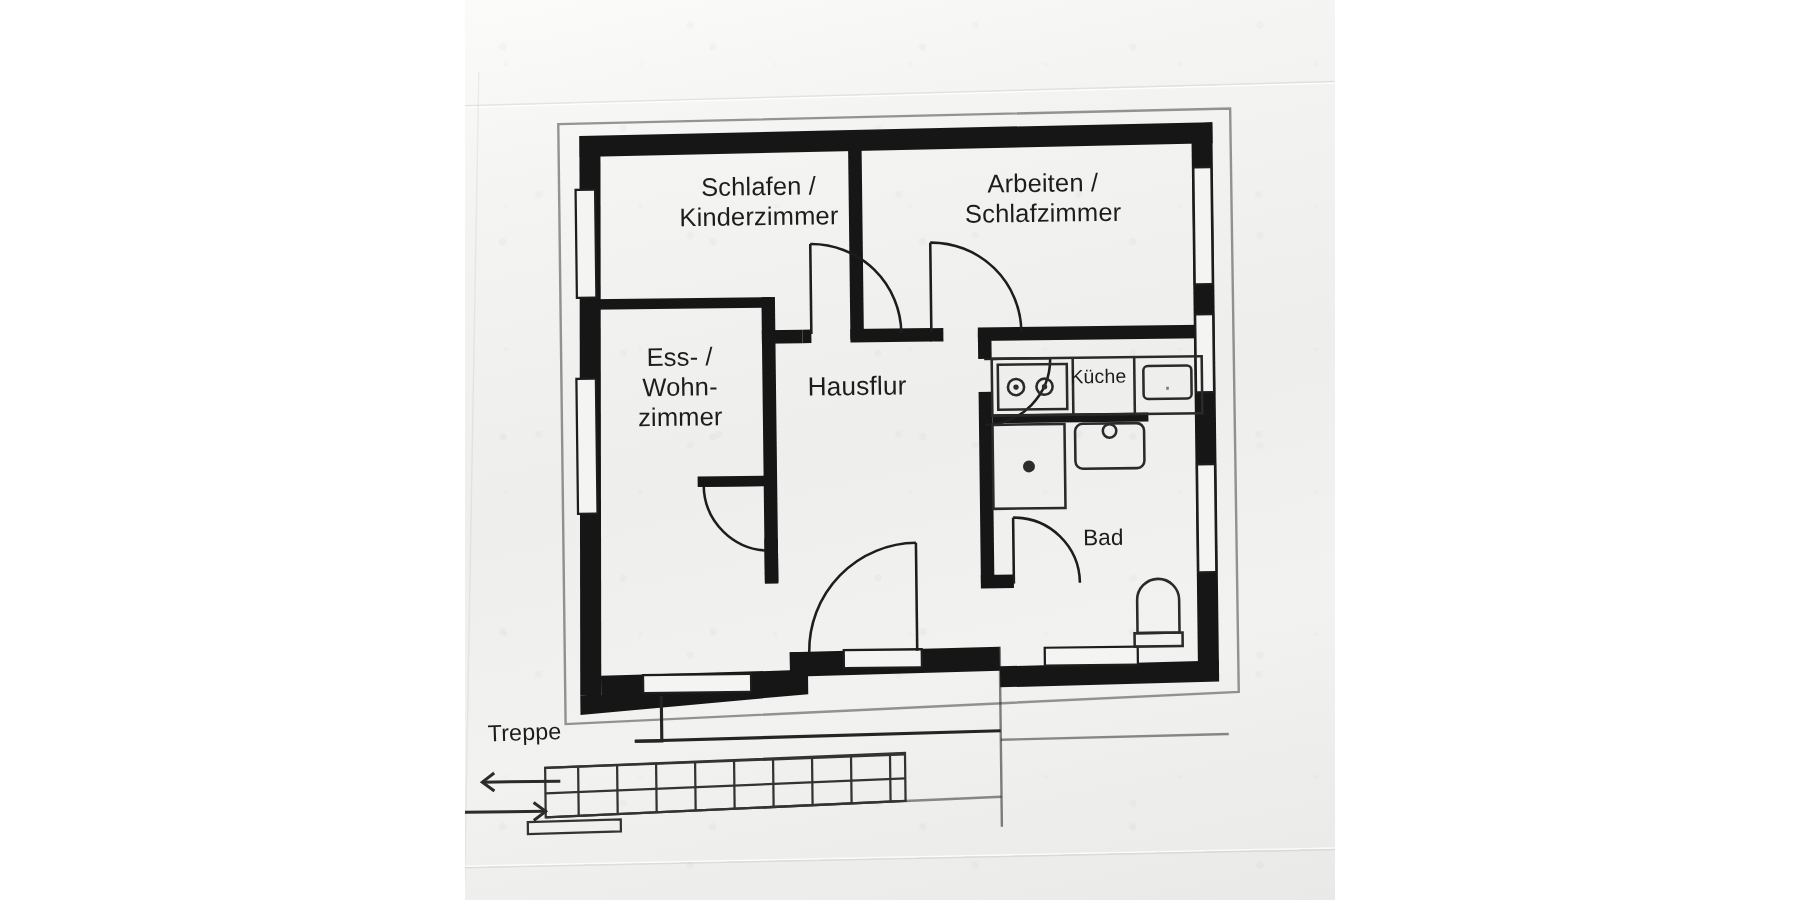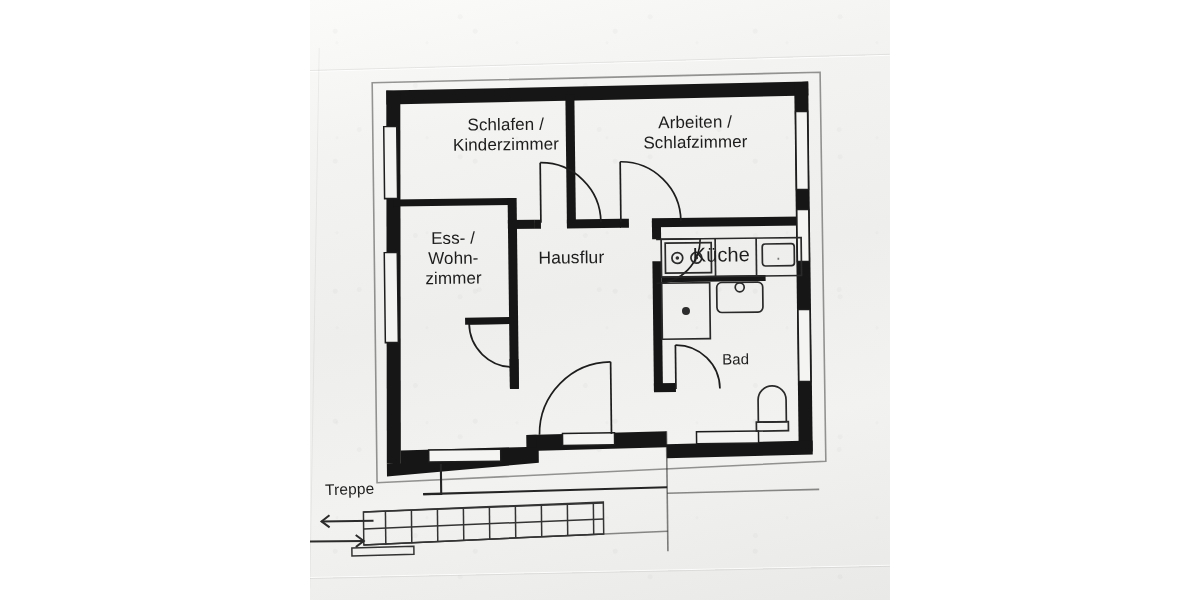--- a/index.html
+++ b/index.html
@@ -47,21 +47,21 @@
   
   .rlabel {
     position:absolute; color:#1d1d1d; text-align:center;
     font-family:"Liberation Sans", sans-serif; font-weight:400;
     line-height:1.18; white-space:pre-line; letter-spacing:.1px;
   }
   #lbl-schlafen   { left:58px;  top:52px;  width:170px; font-size:17px; }
   #lbl-arbeiten   { left:250px; top:52px;  width:165px; font-size:17px; }
   #lbl-esswohn    { left:34px;  top:165px; width:110px; font-size:17px; }
   #lbl-hausflur   { left:147px; top:185px; width:120px; font-size:17.5px; }
-  #lbl-kueche     { left:302px; top:183px; width:110px; font-size:20px; }
+  #lbl-kueche     { left:313px; top:183px; width:110px; font-size:13px; }
   #lbl-bad        { left:325px; top:290px; width:90px;  font-size:15px; }
   #lbl-treppe     { left:-42px; top:415px; width:86px;  font-size:15.5px; text-align:left;
                     transform:rotate(-1.2deg); }
 
   
 </style>
 </head>
 <body>
 
 <div id="stage">

